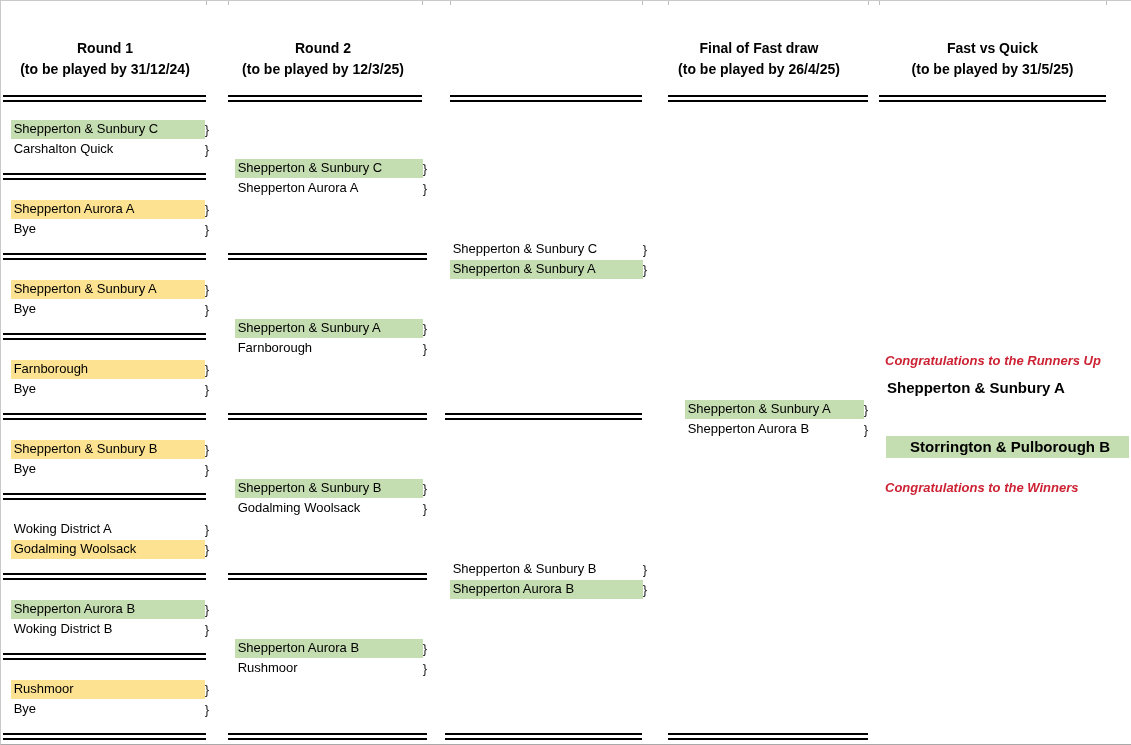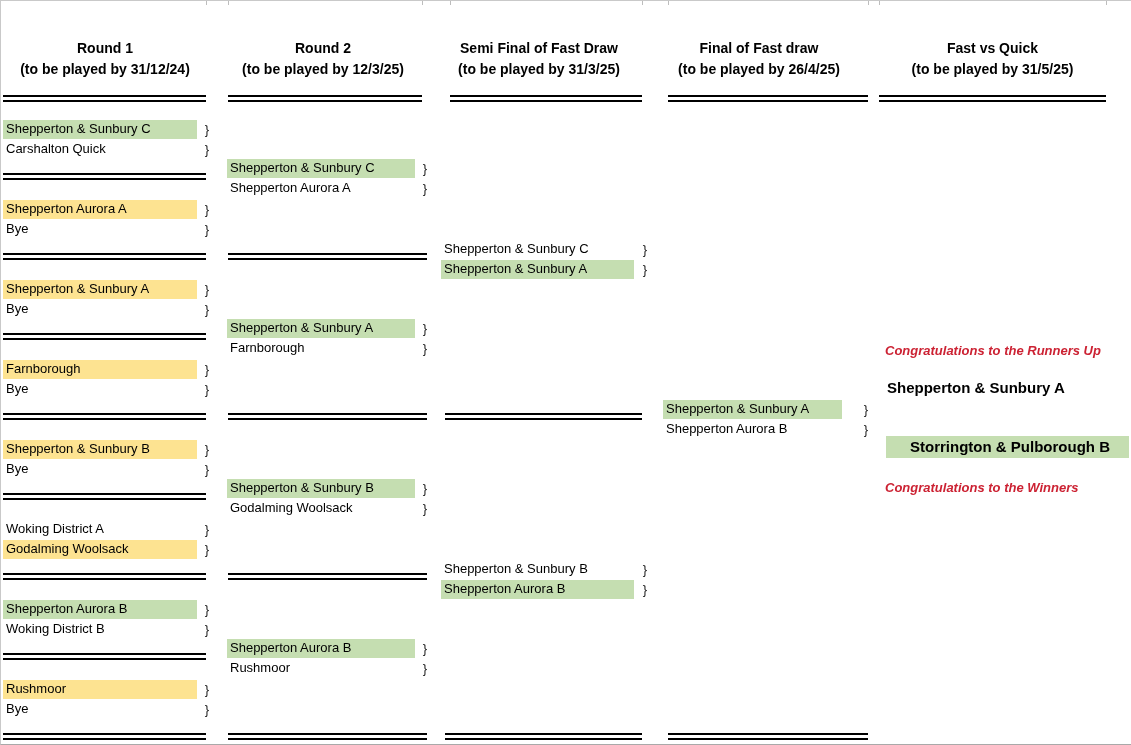--- a/index.html
+++ b/index.html
@@ -7,21 +7,21 @@
     position:relative;width:1131px;height:745px;background:#ffffff;overflow:hidden;
     font-family:"Liberation Sans","DejaVu Sans",sans-serif;color:#000;
     border-top:1px solid #c9c9c9;border-left:1px solid #c9c9c9;border-bottom:1px solid #a9a9a9;
     box-sizing:border-box;
   }
   .abs{position:absolute;}
   #title{left:6px;top:6px;font-size:16px;font-weight:bold;font-style:italic;white-space:nowrap;}
   .colhead{position:absolute;text-align:center;font-weight:bold;font-size:14px;line-height:21px;top:37px;white-space:nowrap;}
   .dsep{position:absolute;height:7px;border-top:2px solid #000;border-bottom:2px solid #000;box-sizing:border-box;}
   .tick{position:absolute;top:0;width:1px;height:4px;background:#bdbdbd;}
-  .trow{position:absolute;display:flex;justify-content:space-between;align-items:center;height:20px;font-size:13px;}
+  .trow{position:absolute;display:flex;justify-content:flex-end;align-items:center;height:20px;font-size:13px;}
   .tname{display:block;box-sizing:border-box;height:19px;line-height:18px;padding:0 3px;white-space:nowrap;overflow:hidden;}
   .tname[data-hl="green"]{background:#c5deb1;}
   .tname[data-hl="yellow"]{background:#fde391;}
   .brace{font-size:13px;color:#222;}
   .c1{left:2px;width:206px;}   .c1 .tname{width:194px;}
   .c2{left:226px;width:200px;} .c2 .tname{width:188px;}
   .c3{left:440px;width:206px;} .c3 .tname{width:193px;}
   .c4{left:662px;width:205px;} .c4 .tname{width:179px;}
   .congrats{position:absolute;left:884px;font-size:13px;font-weight:bold;font-style:italic;color:#cc2233;white-space:nowrap;}
   .bigname{position:absolute;left:886px;font-size:15px;font-weight:bold;white-space:nowrap;}
@@ -45,24 +45,20 @@
 
 
   <div class="colhead" style="left:2px;width:204px">
     <div>Round 1</div>
     <div>(to be played by 31/12/24)</div>
   </div>
   <div class="colhead" style="left:222px;width:200px">
     <div>Round 2</div>
     <div>(to be played by 12/3/25)</div>
   </div>
-  <div class="colhead" style="left:438px;width:200px">
-    <div>Semi Final of Fast Draw</div>
-    <div>(to be played by 31/3/25)</div>
-  </div>
   <div class="colhead" style="left:658px;width:200px">
     <div>Final of Fast draw</div>
     <div>(to be played by 26/4/25)</div>
   </div>
   <div class="colhead" style="left:878px;width:227px">
     <div>Fast vs Quick</div>
     <div>(to be played by 31/5/25)</div>
   </div>
 
   <div class="dsep" style="left:2px;top:94px;width:203px"></div>
@@ -214,18 +210,18 @@
   <div class="trow c4" style="top:398px">
     <span class="tname" data-hl="green">Shepperton &amp; Sunbury A</span>
     <span class="brace">}</span>
   </div>
   <div class="trow c4" style="top:418px">
     <span class="tname" data-hl="none">Shepperton Aurora B</span>
     <span class="brace">}</span>
   </div>
   <div class="dsep" style="left:667px;top:732px;width:200px"></div>
 
-  <div class="congrats" style="top:342px">Congratulations to the Runners Up</div>
+  <div class="congrats" style="top:352px">Congratulations to the Runners Up</div>
   <div class="bigname" style="top:378px">Shepperton &amp; Sunbury A</div>
   <div id="winner-cell">Storrington &amp; Pulborough B</div>
   <div class="congrats" style="top:479px">Congratulations to the Winners</div>
 
 </div>
 
 </body></html>

